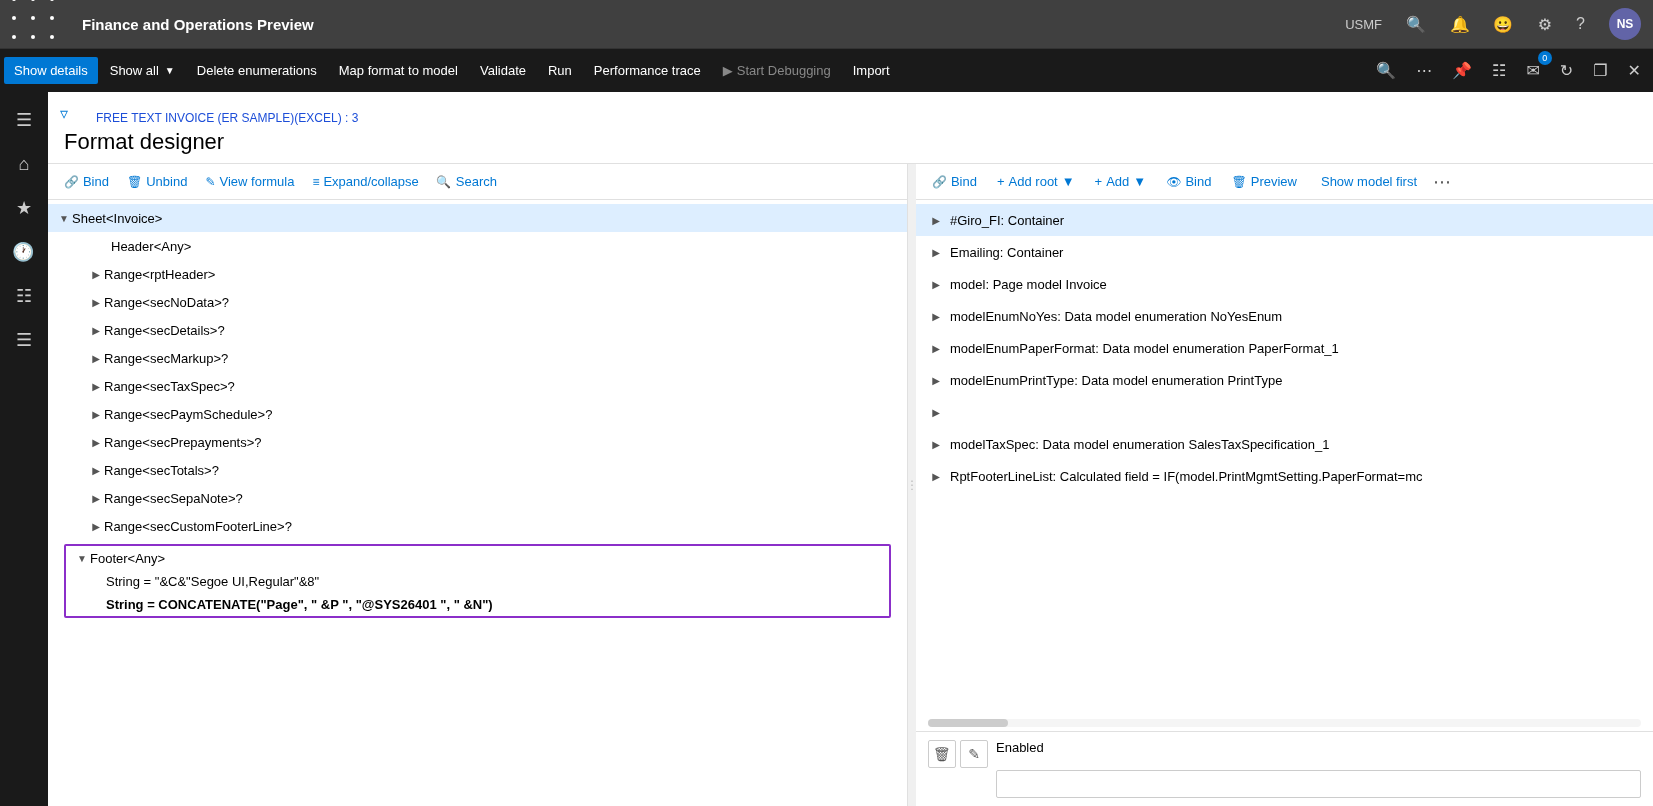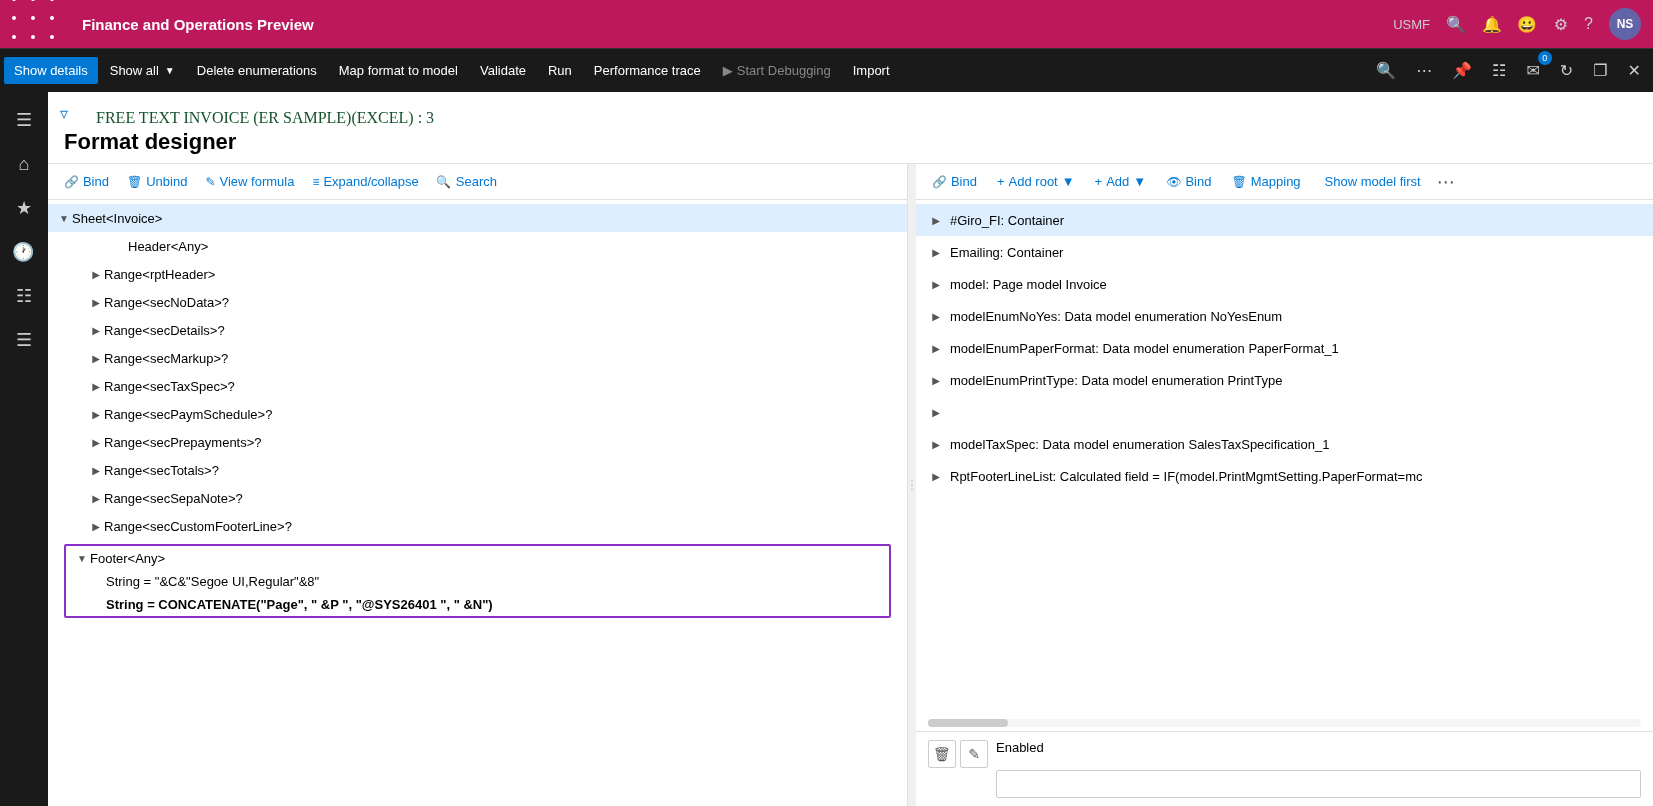--- a/index.html
+++ b/index.html
@@ -2,21 +2,21 @@
 <html><head>
   <meta charset="utf-8">
   <style>
     * { box-sizing: border-box; margin: 0; padding: 0; }
     body { font-family: 'Segoe UI', sans-serif; font-size: 13px; background: #fff; overflow: hidden; }
 
     
     .top-bar {
       display: flex;
       align-items: center;
-      background: #be185d;
+      background: #404040;
       color: #fff;
       height: 48px;
       padding: 0 12px;
       gap: 8px;
     }
     .top-bar-grid {
       display: grid;
       grid-template-columns: 16px 16px 16px;
       grid-template-rows: 16px 16px 16px;
       gap: 3px;
@@ -31,21 +31,21 @@
     .top-bar-title {
       font-size: 15px;
       font-weight: 600;
       color: #fff;
       margin-left: 8px;
       flex: 1;
     }
     .top-bar-right {
       display: flex;
       align-items: center;
-      gap: 16px;
+      gap: 24px;
     }
     .top-bar-company {
       font-size: 13px;
       color: #ccc;
     }
     .top-bar-icon {
       color: #ccc;
       font-size: 16px;
       cursor: pointer;
     }
@@ -154,28 +154,27 @@
 
     
     .main-content {
       flex: 1;
       display: flex;
       flex-direction: column;
       overflow: hidden;
     }
     .breadcrumb-area {
       padding: 8px 16px 0 16px;
-      color: #14532d;
-      font-size: 16px;
-      font-family: Liberation Serif, serif;
+      color: #1d4ed8;
+      font-size: 12px;
     }
     .page-title {
       padding: 2px 16px 8px 16px;
       font-size: 22px;
-      font-weight: 700;
+      font-weight: 400;
       color: #000;
     }
 
     
     .panels {
       display: flex;
       flex: 1;
       overflow: hidden;
       border-top: 1px solid #e0e0e0;
     }
@@ -515,21 +514,21 @@
           </button>
         </div>
 
         <div class="tree-container">
 
           <div class="tree-item selected" style="padding-left:8px;">
             <div class="tree-toggle">▼</div>
             <span class="tree-label">Sheet&lt;Invoice&gt;</span>
           </div>
 
-          <div class="tree-item" style="padding-left:64px;">
+          <div class="tree-item" style="padding-left:47px;">
             <div class="tree-spacer"></div>
             <span class="tree-label">Header&lt;Any&gt;</span>
           </div>
 
           <div class="tree-item" style="padding-left:40px;">
             <div class="tree-toggle">▶</div>
             <span class="tree-label">Range&lt;rptHeader&gt;</span>
           </div>
 
           <div class="tree-item" style="padding-left:40px;">
@@ -613,21 +612,21 @@
             <span>+</span>
             <span>Add</span>
             <span class="chevron">▼</span>
           </button>
           <button class="right-toolbar-btn">
             <span style="font-size:12px;">👁</span>
             <span>Bind</span>
           </button>
           <button class="right-toolbar-btn">
             <span style="font-size:12px;">🗑</span>
-            <span>Mapping</span>
+            <span>Preview</span>
           </button>
           <button class="right-toolbar-btn" style="color:#0078d4; margin-left:4px;">
             <span>Show model first</span>
           </button>
           <span class="more-btn">⋯</span>
         </div>
 
         <div class="right-tree">
 
           <div class="right-tree-item selected">

